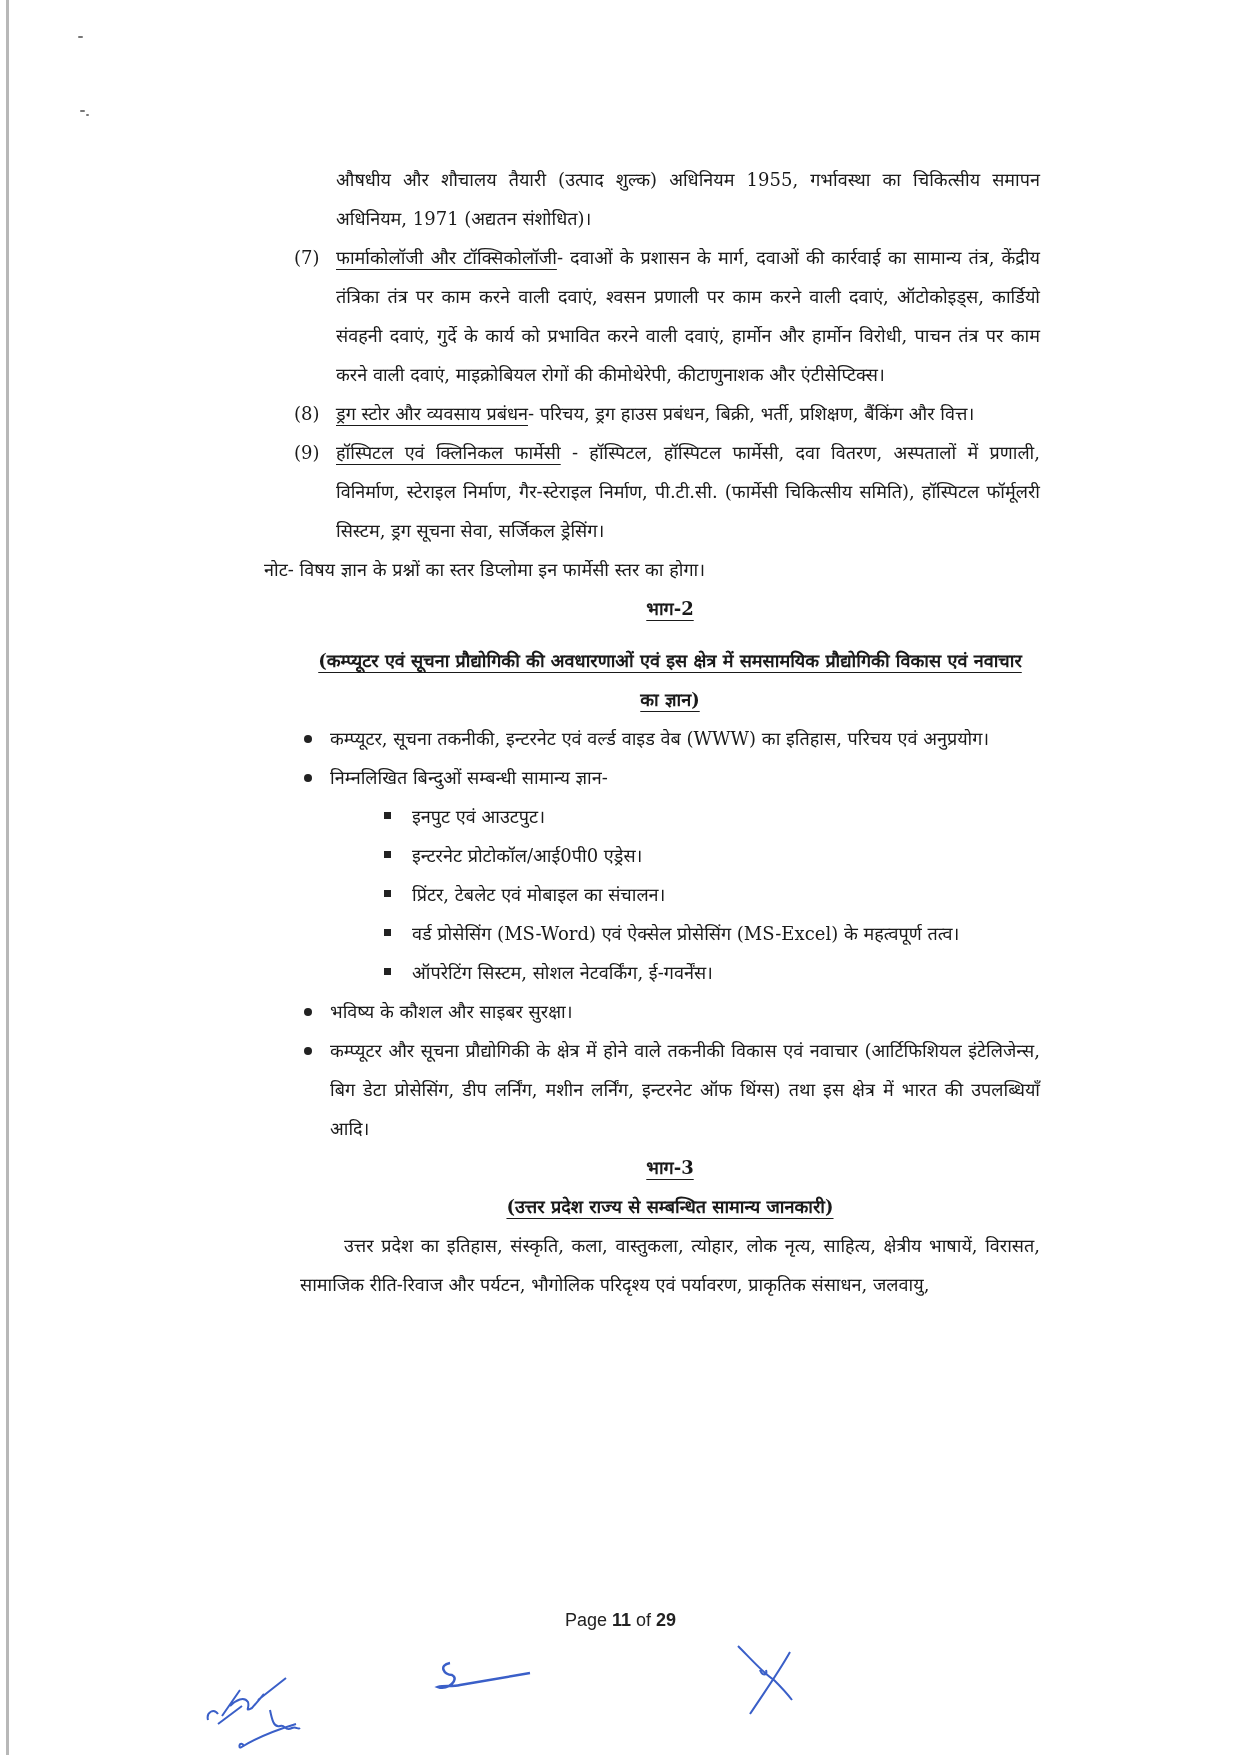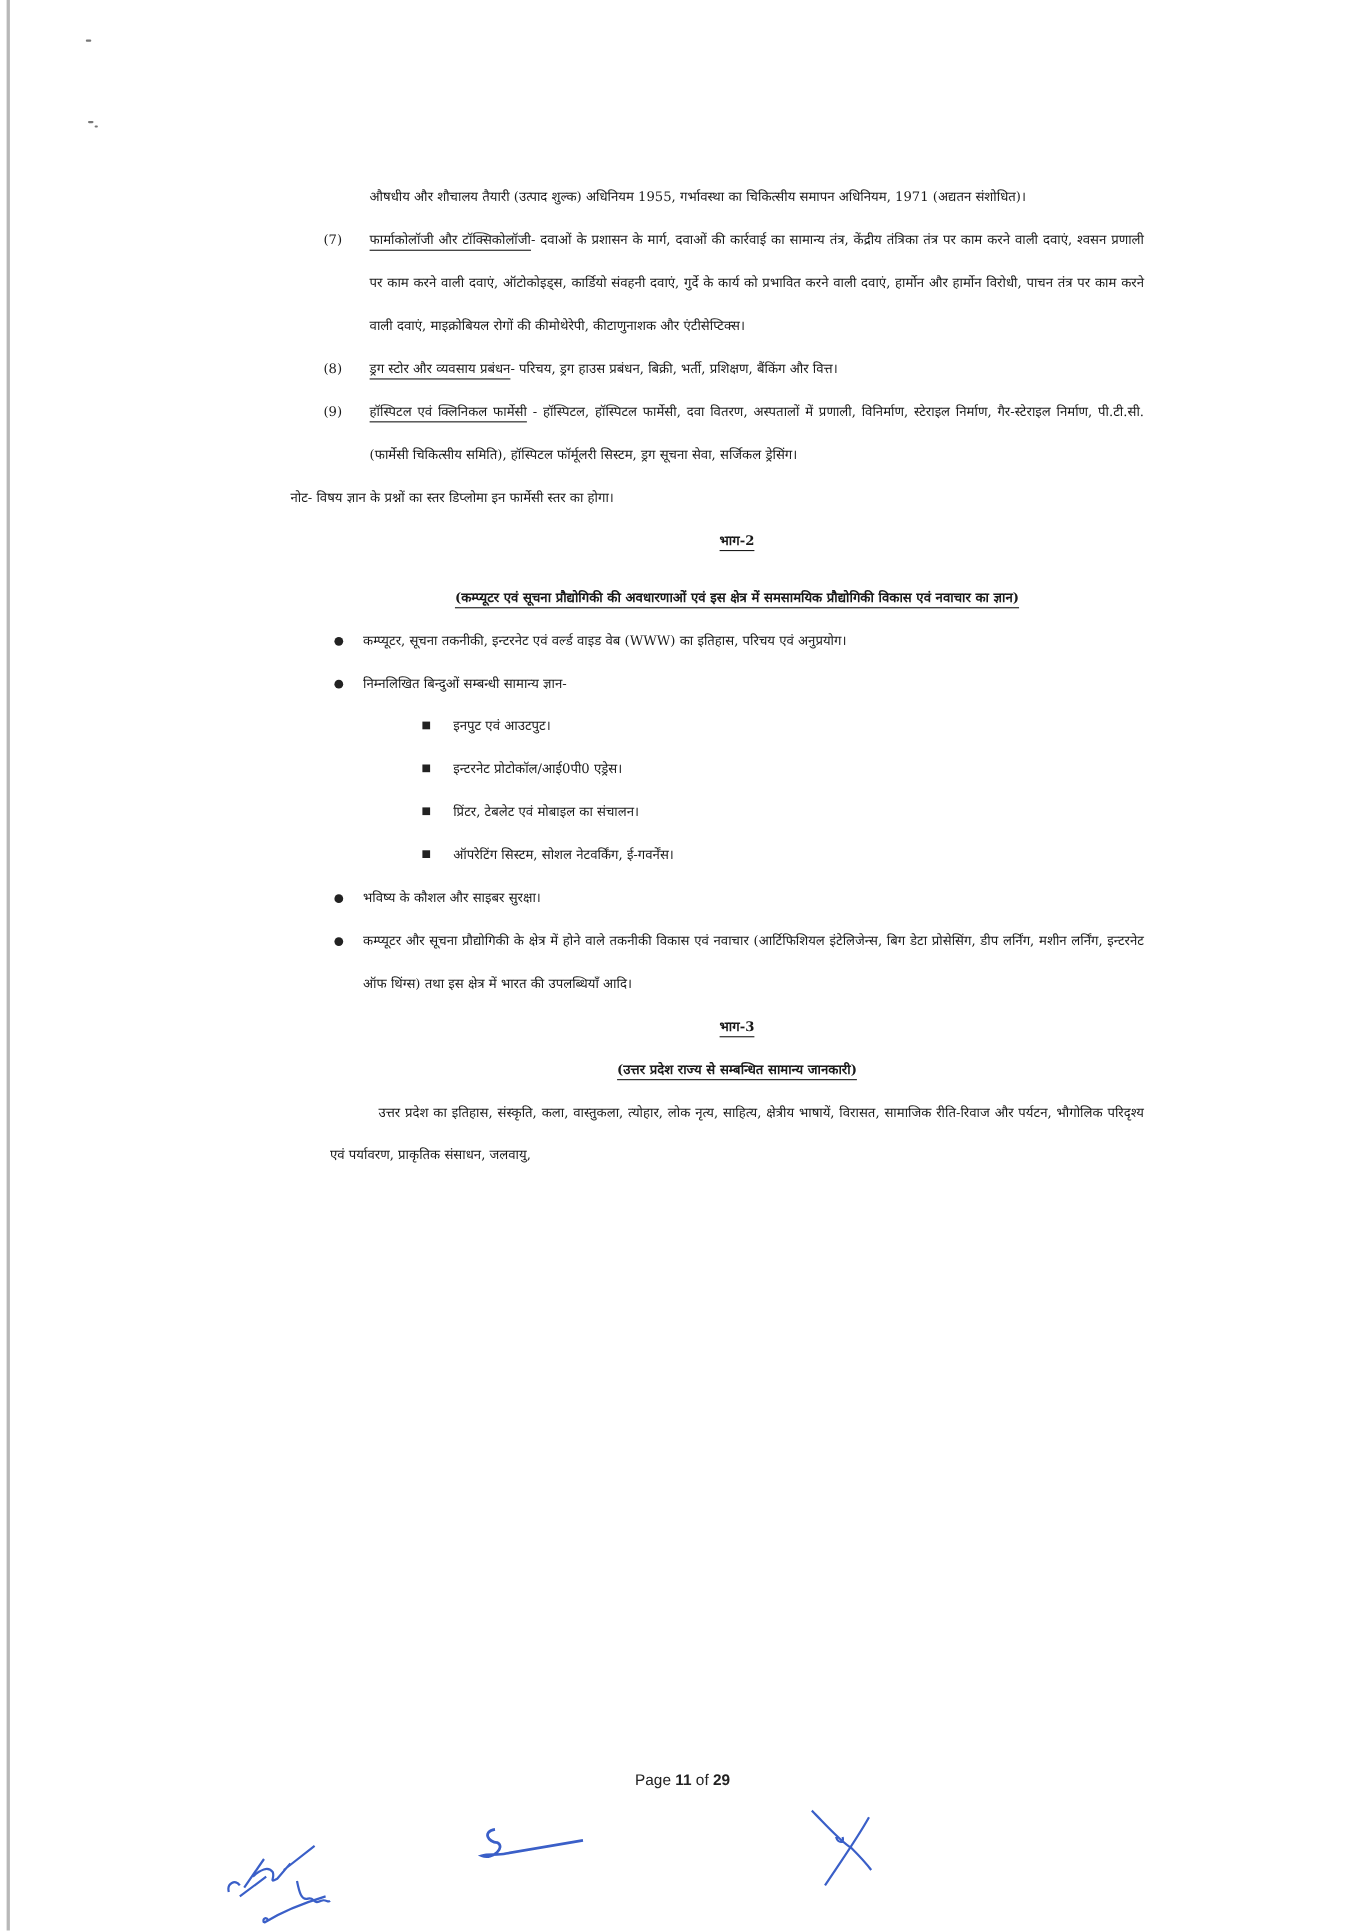--- a/index.html
+++ b/index.html
@@ -8,21 +8,21 @@
     font-family: "DejaVu Serif", "Liberation Serif", serif;
     color: #1a1a1a;
   }
   .left-edge {
     position: absolute; left: 6px; top: 0; width: 3px; height: 1755px;
     background: #b8b8b8;
   }
   .speck { position: absolute; background: #777; border-radius: 1px; }
   .page {
     position: absolute; left: 300px; top: 160px; width: 740px;
-    font-size: 12px; line-height: 39px;
+    font-size: 18px; line-height: 39px;
   }
   .para { margin: 0; text-align: justify; }
   .indent-block { padding-left: 36px; }
   .num-item { position: relative; padding-left: 36px; margin: 0; text-align: justify; }
   .num-item .num { position: absolute; left: -6px; top: 0; }
   .u { text-decoration: underline; text-underline-offset: 5px; }
   .note { margin-left: -36px; }
   .section-head { text-align: center; margin: 0; }
   .section-head.first { }
   .section-head .title {
@@ -36,21 +36,21 @@
   }
   ul.sub { list-style: none; margin: 0; padding: 0 0 0 52px; }
   ul.sub > li { position: relative; padding-left: 30px; }
   ul.sub > li::before {
     content: ""; position: absolute; left: 2px; top: 15px;
     width: 7px; height: 7px; background: #222;
   }
   .part3-body { text-indent: 44px; text-align: justify; margin: 0; }
   .footer {
     position: absolute; left: 0; top: 1610px; width: 1241px; text-align: center;
-    font-family: "Liberation Sans", "DejaVu Sans", sans-serif; font-size: 14px; color: #222;
+    font-family: "Liberation Sans", "DejaVu Sans", sans-serif; font-size: 18px; color: #222;
   }
   .footer b { font-weight: bold; }
   .sig { position: absolute; }
 </style>
 </head>
 <body>
 
 <div class="left-edge"></div>
 <div class="speck" style="left:78px;top:36px;width:5px;height:2px;"></div>
 <div class="speck" style="left:80px;top:110px;width:5px;height:2px;"></div>
@@ -82,20 +82,21 @@
     <p class="section-head" style="padding:0 10px;margin-top:13px;"><span class="title">(कम्प्यूटर एवं सूचना प्रौद्योगिकी की अवधारणाओं एवं इस क्षेत्र में समसामयिक प्रौद्योगिकी विकास एवं नवाचार का ज्ञान)</span></p>
 
     <ul class="bullets">
       <li>कम्प्यूटर, सूचना तकनीकी, इन्टरनेट एवं वर्ल्ड वाइड वेब (WWW) का इतिहास, परिचय एवं अनुप्रयोग।</li>
       <li>
         <span>निम्नलिखित बिन्दुओं सम्बन्धी सामान्य ज्ञान-</span>
         <ul class="sub">
           <li>इनपुट एवं आउटपुट।</li>
           <li>इन्टरनेट प्रोटोकॉल/आई0पी0 एड्रेस।</li>
           <li>प्रिंटर, टेबलेट एवं मोबाइल का संचालन।</li>
+          <li>वर्ड प्रोसेसिंग (MS-Word) एवं ऐक्सेल प्रोसेसिंग (MS-Excel) के महत्वपूर्ण तत्व।</li>
           <li>ऑपरेटिंग सिस्टम, सोशल नेटवर्किंग, ई-गवर्नेंस।</li>
         </ul>
       </li>
       <li>भविष्य के कौशल और साइबर सुरक्षा।</li>
       <li>कम्प्यूटर और सूचना प्रौद्योगिकी के क्षेत्र में होने वाले तकनीकी विकास एवं नवाचार (आर्टिफिशियल इंटेलिजेन्स, बिग डेटा प्रोसेसिंग, डीप लर्निंग, मशीन लर्निंग, इन्टरनेट ऑफ थिंग्स) तथा इस क्षेत्र में भारत की उपलब्धियाँ आदि।</li>
     </ul>
   </div>
 
   <div>
     <p class="section-head first"><span class="title">भाग-3</span></p>

